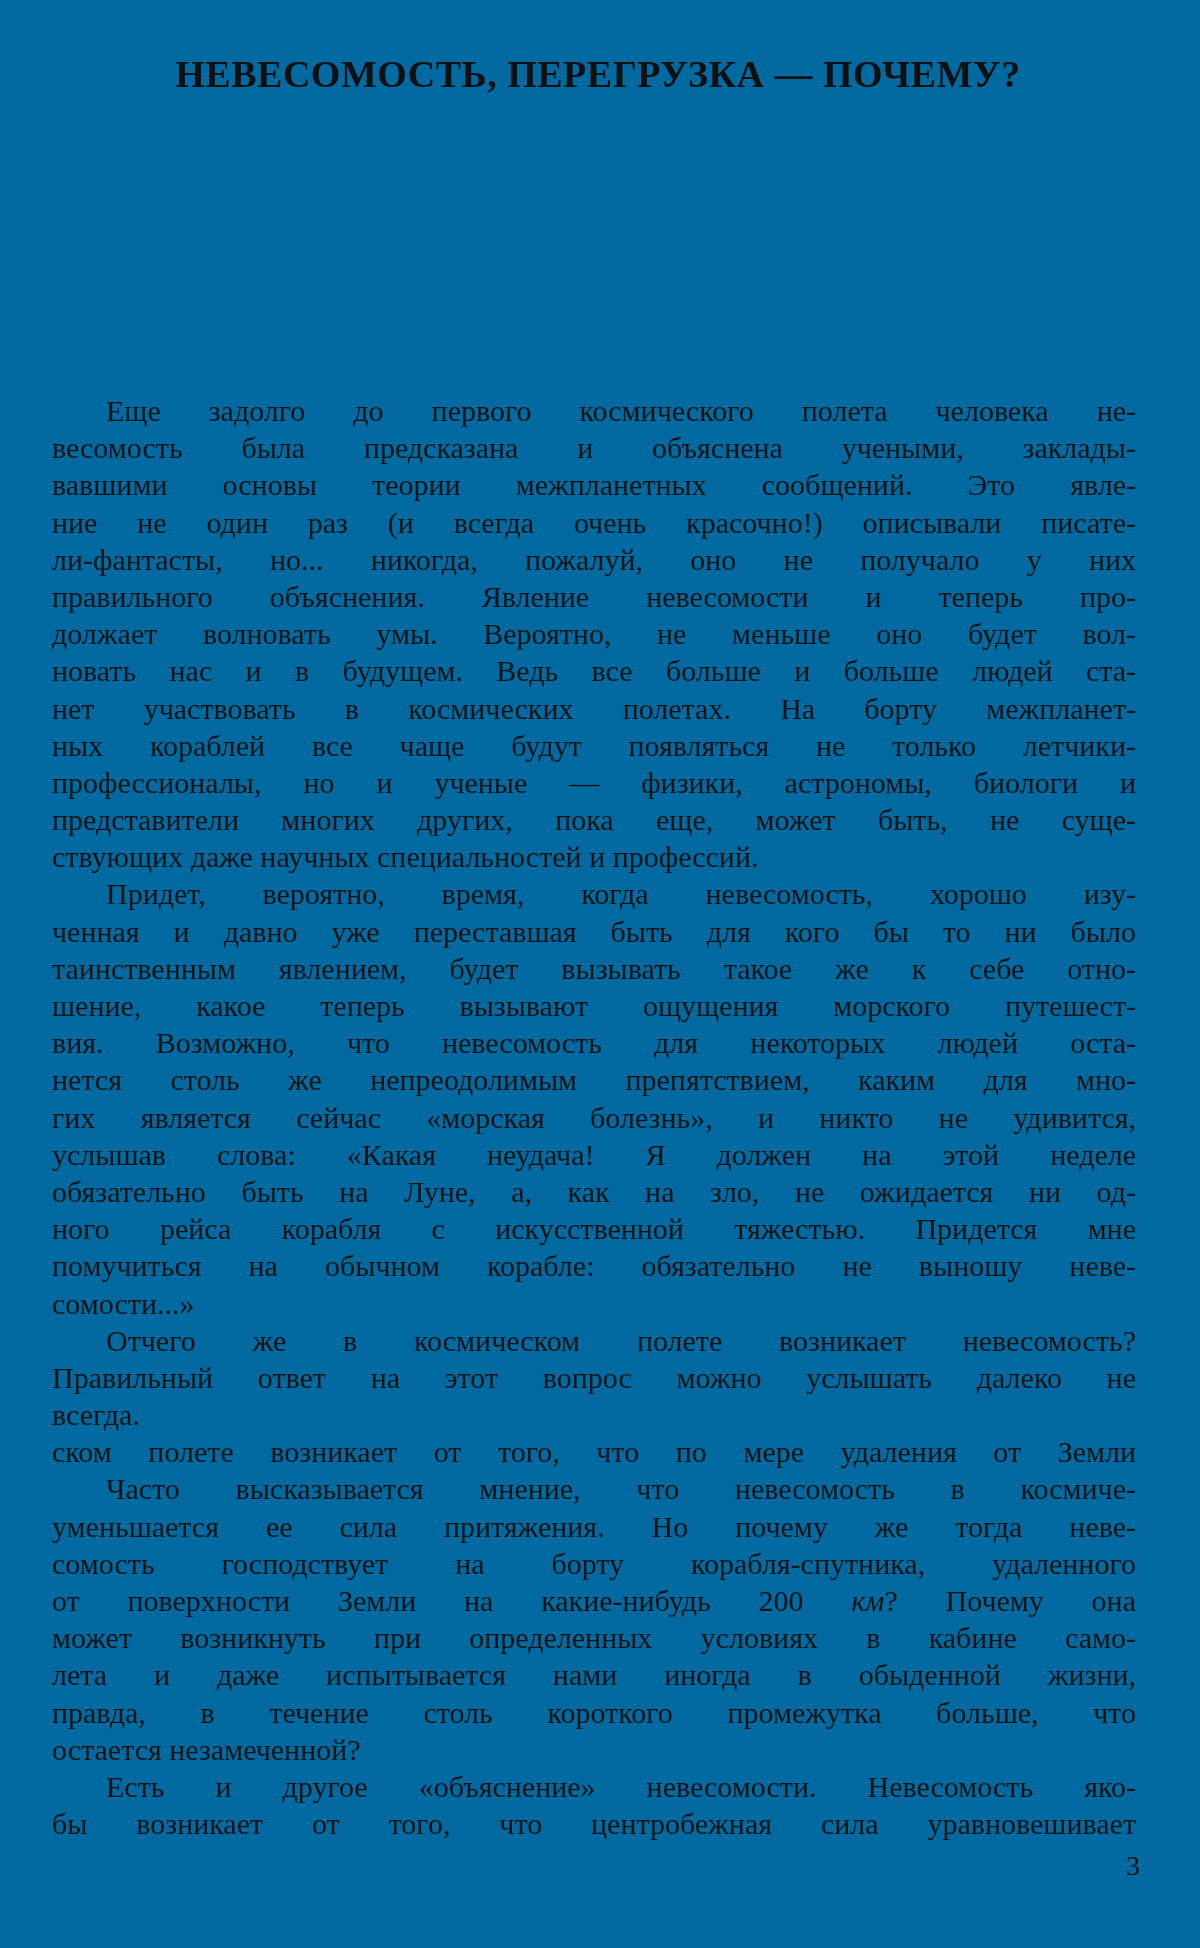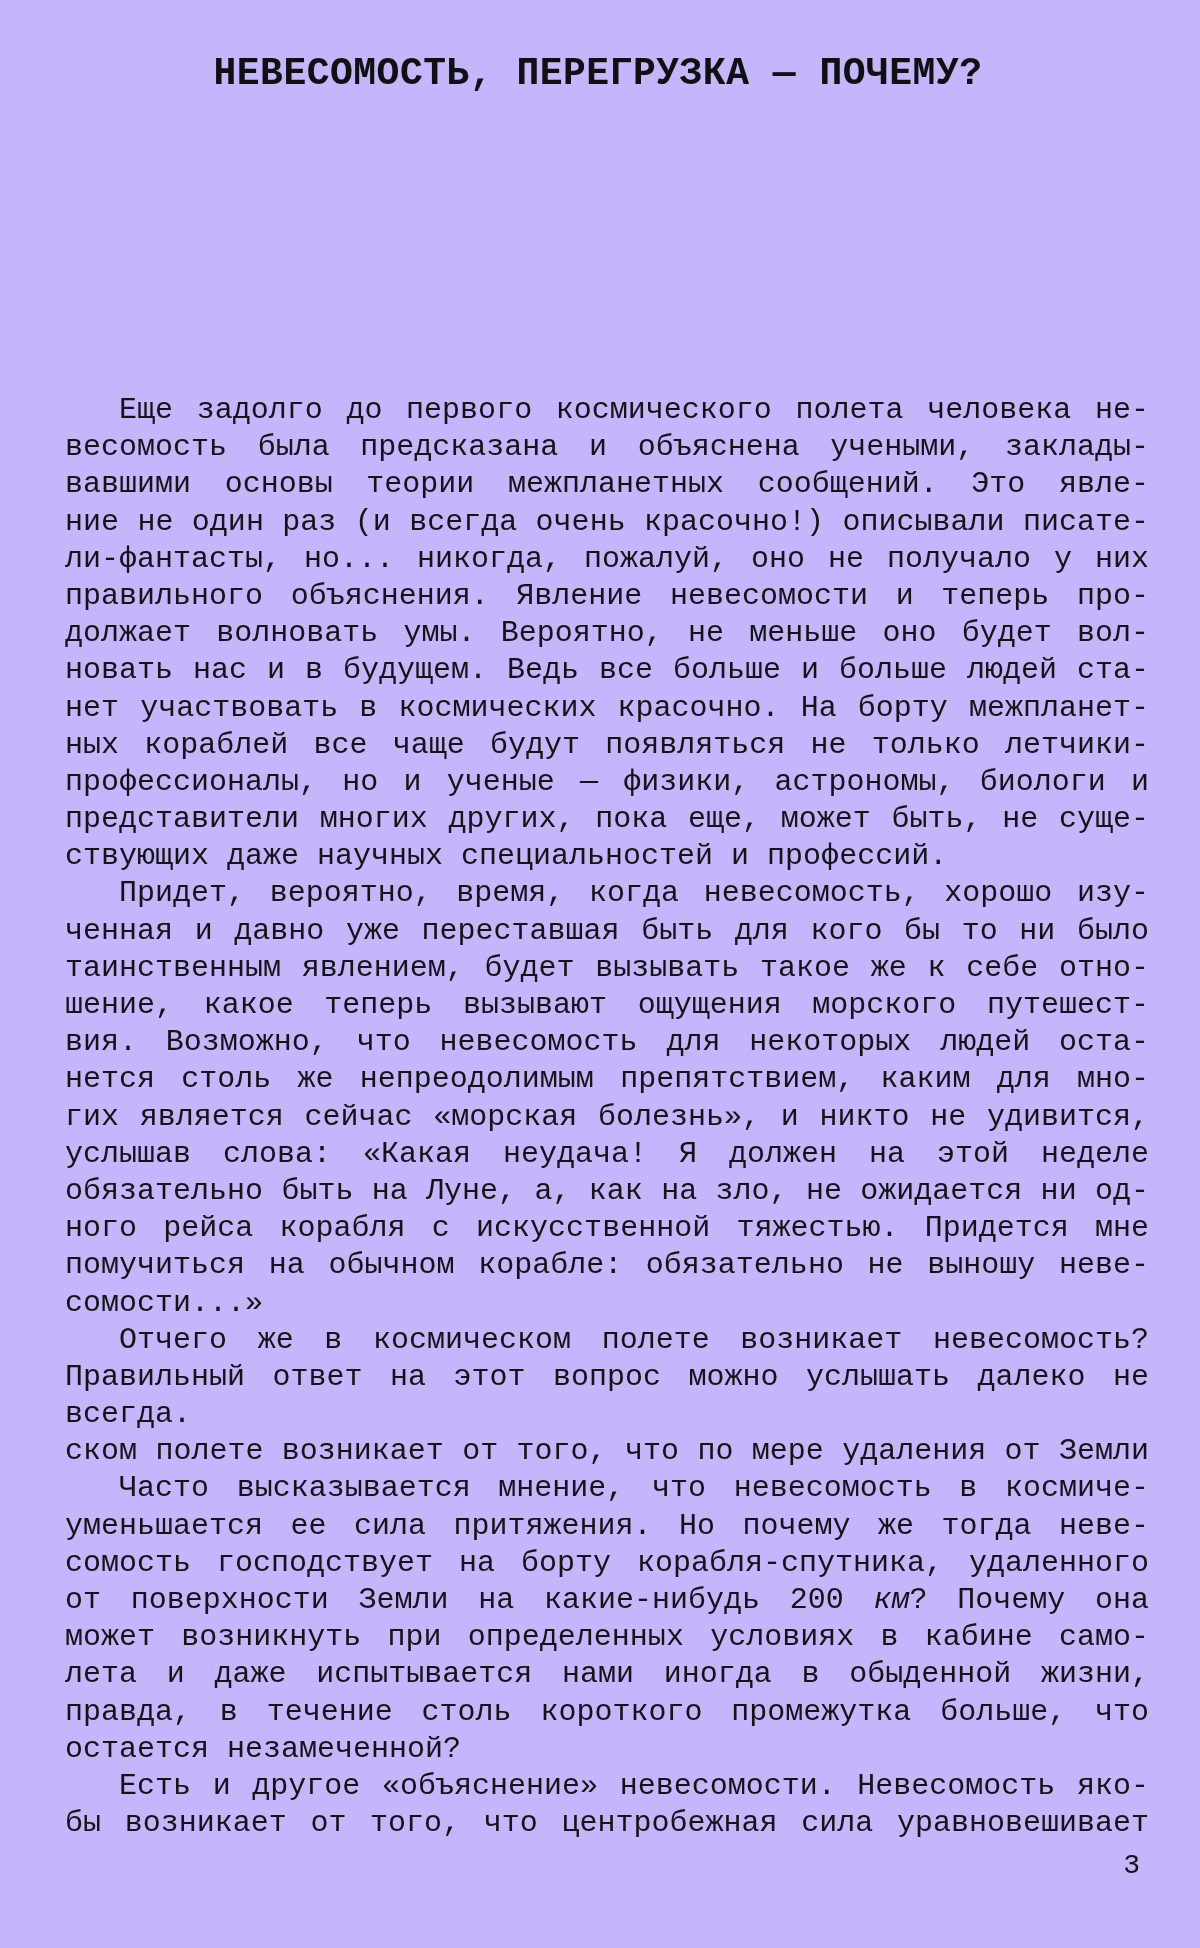--- a/index.html
+++ b/index.html
@@ -4,41 +4,41 @@
 <style>
   html, body {
     margin: 0;
     padding: 0;
     background: #ffffff;
   }
   .page {
     position: relative;
     width: 1200px;
     height: 1948px;
-    background: #c4b5fd;
+    background: #0369a1;
     overflow: hidden;
-    font-family: Liberation Mono, monospace;
+    font-family: Liberation Serif, serif;
     color: #141414;
   }
   .page-title {
     position: absolute;
     top: 52px;
     left: 56px;
     width: 1084px;
     text-align: center;
     font-size: 38px;
     font-weight: bold;
     letter-spacing: 0.5px;
     white-space: nowrap;
     color: #101010;
   }
   .page-text {
     position: absolute;
     top: 392px;
-    left: 65px;
+    left: 52px;
     width: 1084px;
     font-size: 30px;
     line-height: 37.2px;
   }
   .line {
     text-align: justify;
     text-align-last: justify;
     height: 37.2px;
     white-space: normal;
   }
@@ -69,21 +69,21 @@
 
   <div class="page-text">
       <div class="line indent"><span>Еще задолго до первого космического полета человека не-</span></div>
       <div class="line"><span>весомость была предсказана и объяснена учеными, заклады-</span></div>
       <div class="line"><span>вавшими основы теории межпланетных сообщений. Это явле-</span></div>
       <div class="line"><span>ние не один раз (и всегда очень красочно!) описывали писате-</span></div>
       <div class="line"><span>ли-фантасты, но... никогда, пожалуй, оно не получало у них</span></div>
       <div class="line"><span>правильного объяснения. Явление невесомости и теперь про-</span></div>
       <div class="line"><span>должает волновать умы. Вероятно, не меньше оно будет вол-</span></div>
       <div class="line"><span>новать нас и в будущем. Ведь все больше и больше людей ста-</span></div>
-      <div class="line"><span>нет участвовать в космических красочно. На борту межпланет-</span></div>
+      <div class="line"><span>нет участвовать в космических полетах. На борту межпланет-</span></div>
       <div class="line"><span>ных кораблей все чаще будут появляться не только летчики-</span></div>
       <div class="line"><span>профессионалы, но и ученые — физики, астрономы, биологи и</span></div>
       <div class="line"><span>представители многих других, пока еще, может быть, не суще-</span></div>
       <div class="line last"><span>ствующих даже научных специальностей и профессий.</span></div>
       <div class="line indent"><span>Придет, вероятно, время, когда невесомость, хорошо изу-</span></div>
       <div class="line"><span>ченная и давно уже переставшая быть для кого бы то ни было</span></div>
       <div class="line"><span>таинственным явлением, будет вызывать такое же к себе отно-</span></div>
       <div class="line"><span>шение, какое теперь вызывают ощущения морского путешест-</span></div>
       <div class="line"><span>вия. Возможно, что невесомость для некоторых людей оста-</span></div>
       <div class="line"><span>нется столь же непреодолимым препятствием, каким для мно-</span></div>

